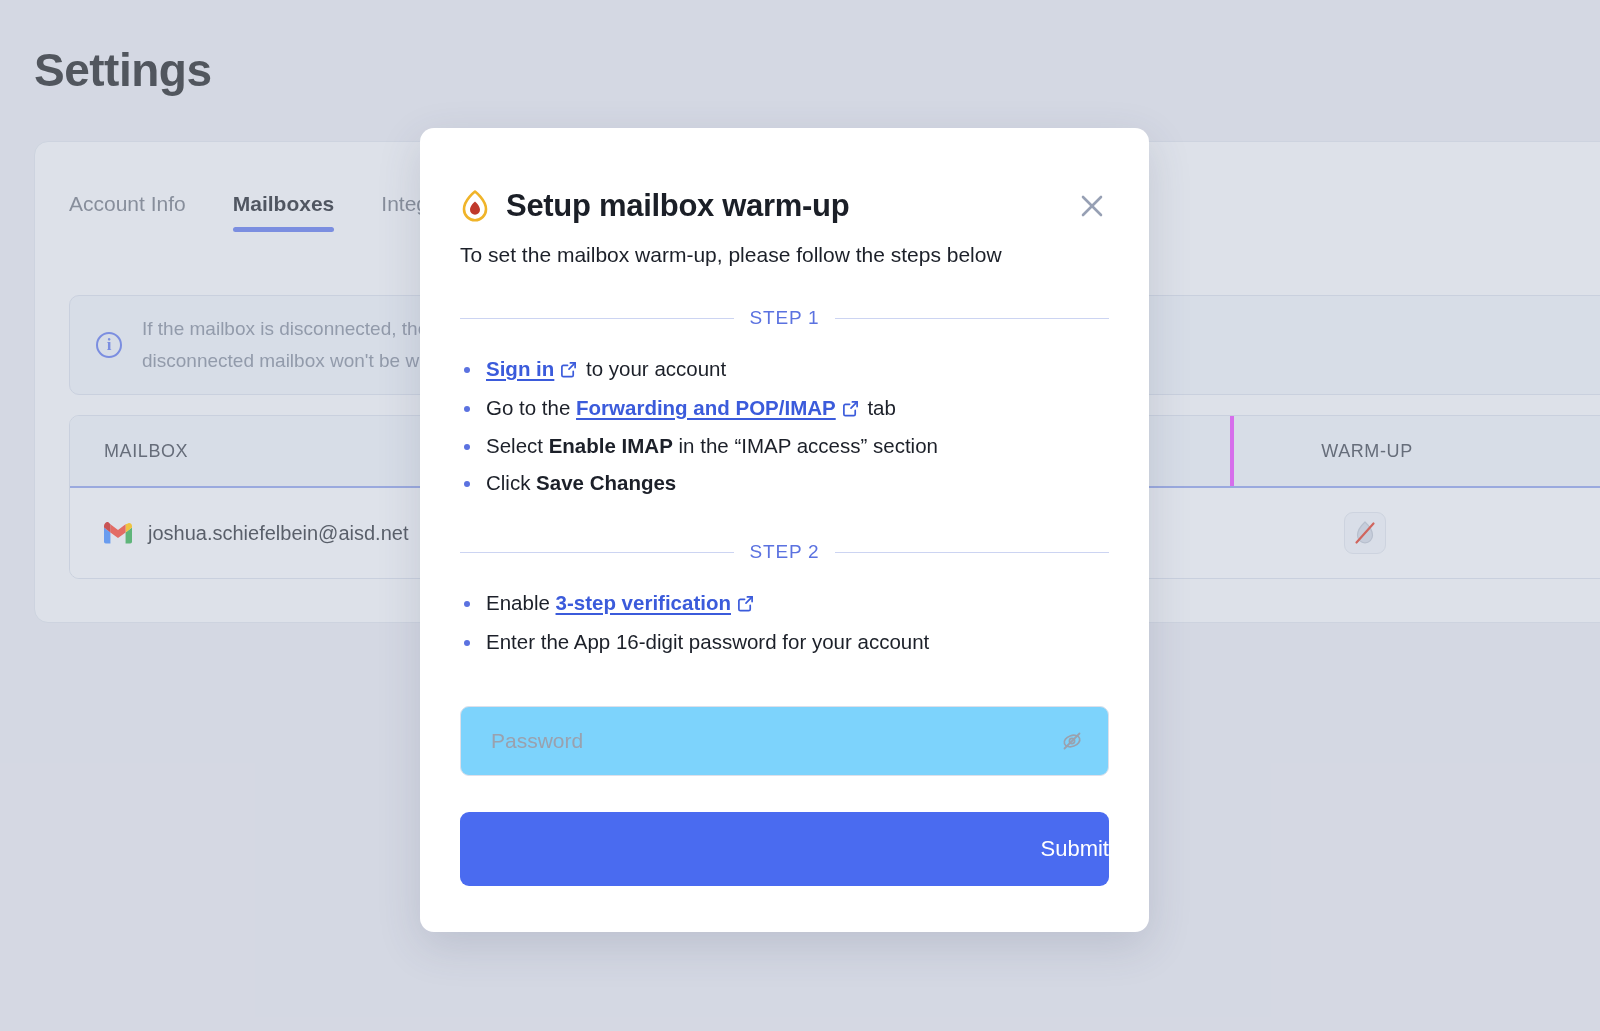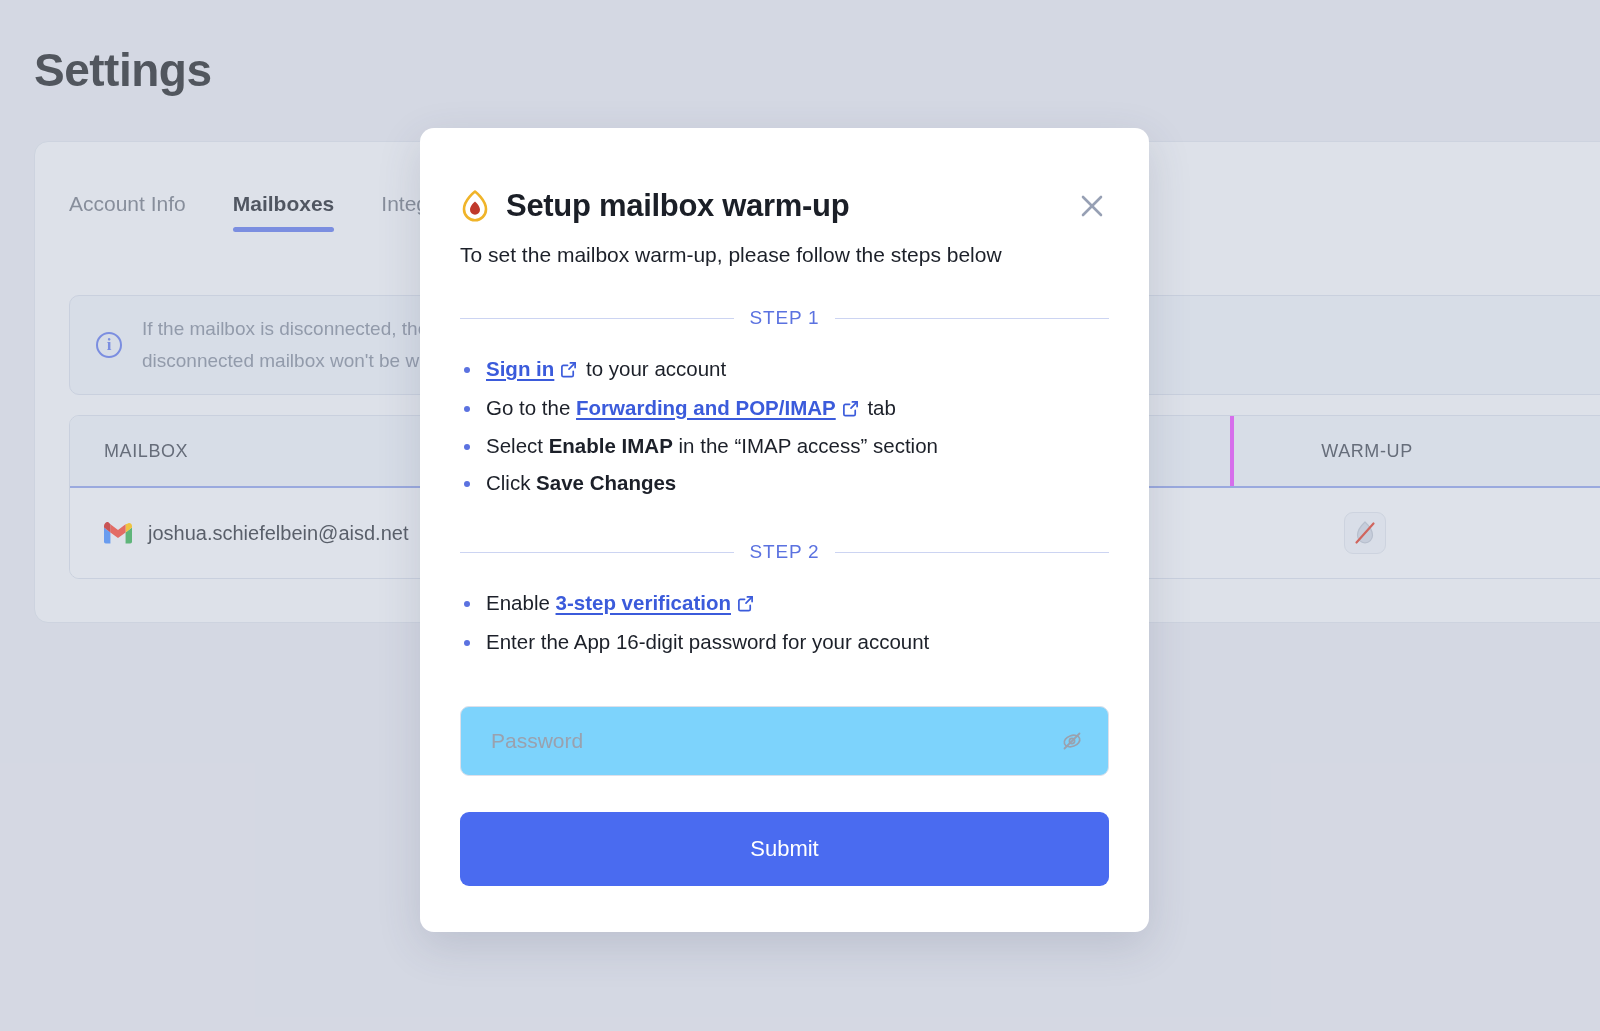--- a/index.html
+++ b/index.html
@@ -191,20 +191,21 @@
     width: 26px; height: 26px; cursor: pointer; color: #9aa1ae;
   }
 
   .submit-btn {
     margin-top: 36px;
     width: 100%; height: 74px;
     background: #4a6bf0; border: none; border-radius: 9px;
     color: #fff; font-size: 22px;
     font-family: "Liberation Sans", sans-serif;
     cursor: pointer;
+    text-align: right;
   }
 </style>
 </head>
 <body>
 
 <div id="root">
 
   <h1 class="page-title">Settings</h1>
 
   <div class="settings-card">

